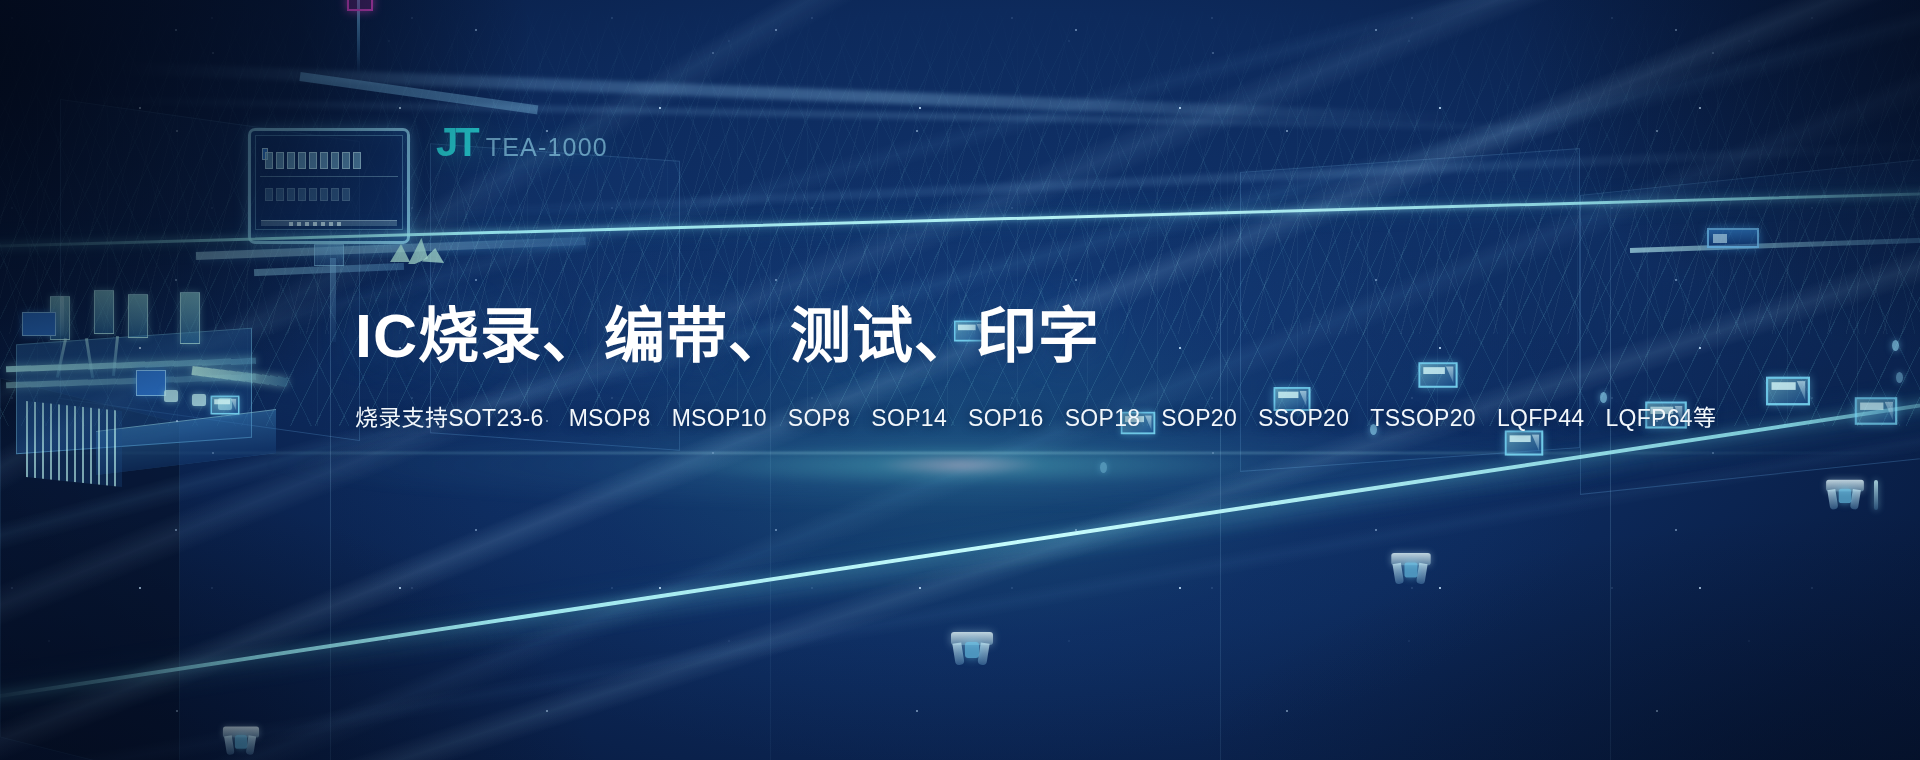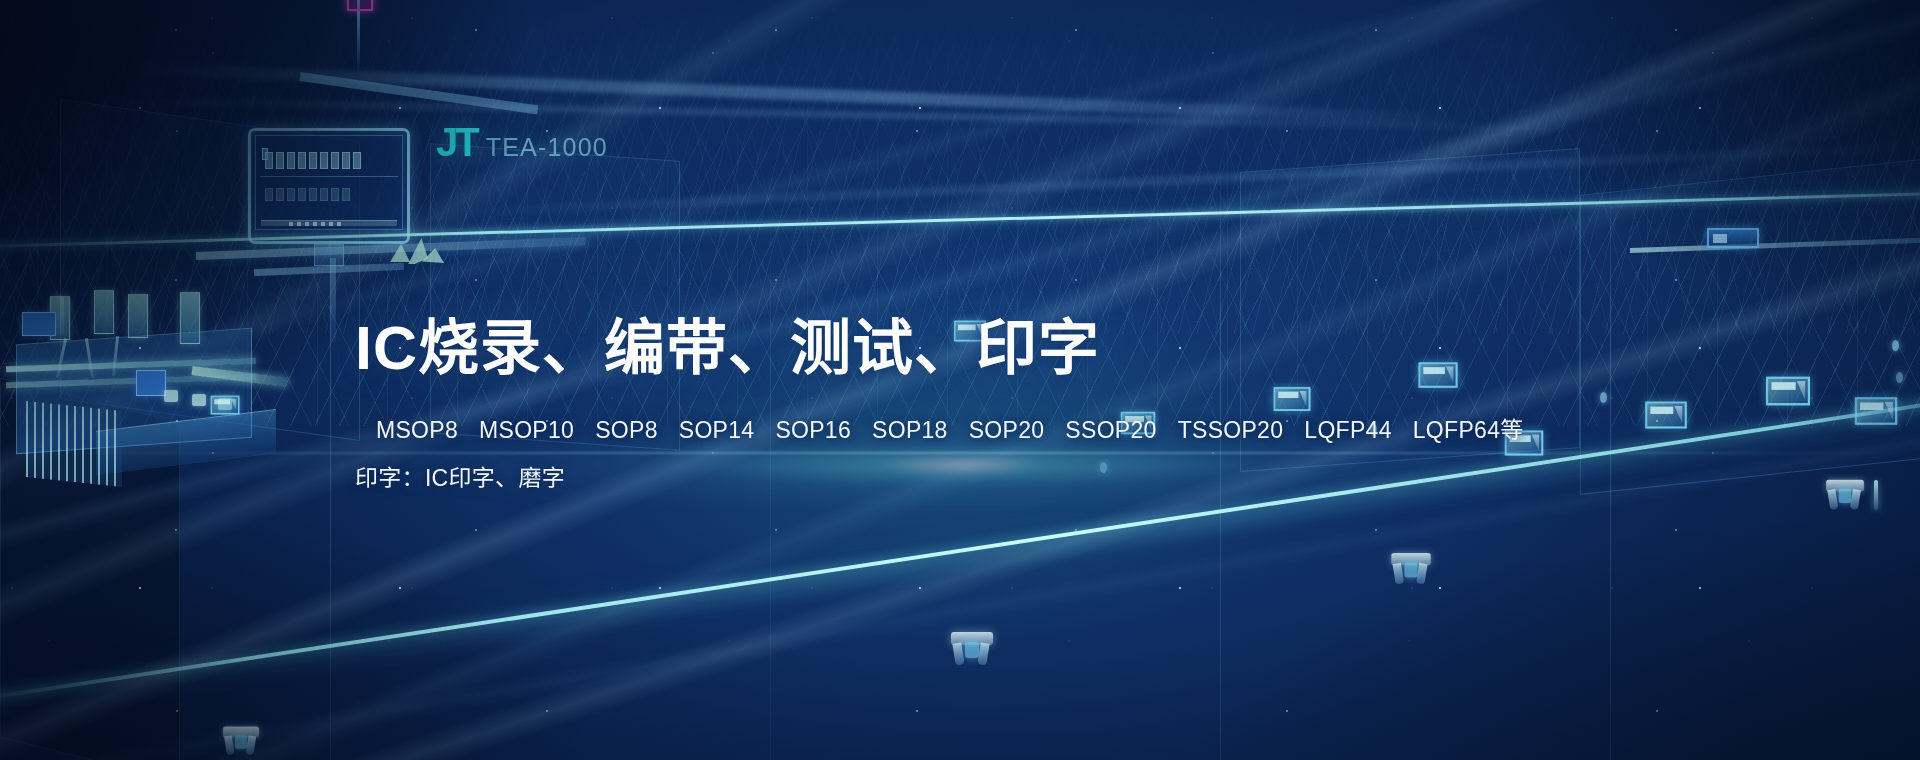--- a/index.html
+++ b/index.html
@@ -378,21 +378,21 @@
     font-size:40px; font-weight:700; letter-spacing:-3px;
     color:#23c3c8; line-height:1;
   }
   .badge .model{
     font-family:"Liberation Sans","DejaVu Sans",sans-serif;
     font-size:25px; font-weight:400; letter-spacing:1.2px;
     color:rgba(150,215,235,.62); line-height:1;
   }
 
   
-  .copy{ position:absolute; left:355px; top:316px; z-index:40; }
+  .copy{ position:absolute; left:355px; top:304px; z-index:40; }
   .headline{
     font-family:"Liberation Sans","DejaVu Sans",sans-serif;
     font-size:61px; font-weight:700; color:#ffffff;
     letter-spacing:1px; line-height:1.08; white-space:nowrap;
     text-shadow:0 2px 16px rgba(10,40,90,.85), 0 0 38px rgba(110,190,245,.30);
   }
   .sublist{ margin-top:24px; }
   .subline{
     font-family:"Liberation Sans","DejaVu Sans",sans-serif;
     font-size:23px; font-weight:400; color:#f2f7fb;
@@ -570,34 +570,34 @@
   <div class="layer dim vignette"></div>
 
   <div class="copy">
 
     <h1 class="headline">IC烧录、编带、测试、印字</h1>
 
     <div class="sublist">
 
       <div class="subline">
         <span class="pkgs">
+          <span class="lead">烧录支持SOT23-6</span>
           <span class="pkg">MSOP8</span>
           <span class="pkg">MSOP10</span>
           <span class="pkg">SOP8</span>
           <span class="pkg">SOP14</span>
           <span class="pkg">SOP16</span>
           <span class="pkg">SOP18</span>
           <span class="pkg">SOP20</span>
           <span class="pkg">SSOP20</span>
           <span class="pkg">TSSOP20</span>
           <span class="pkg">LQFP44</span>
           <span class="pkg">LQFP64</span>
           <span class="tailcn">等</span>
         </span>
       </div>
 
 
-      <div class="subline">印字：IC印字、磨字</div>
 
     </div>
   </div>
 
 </div>
 
 </body></html>

